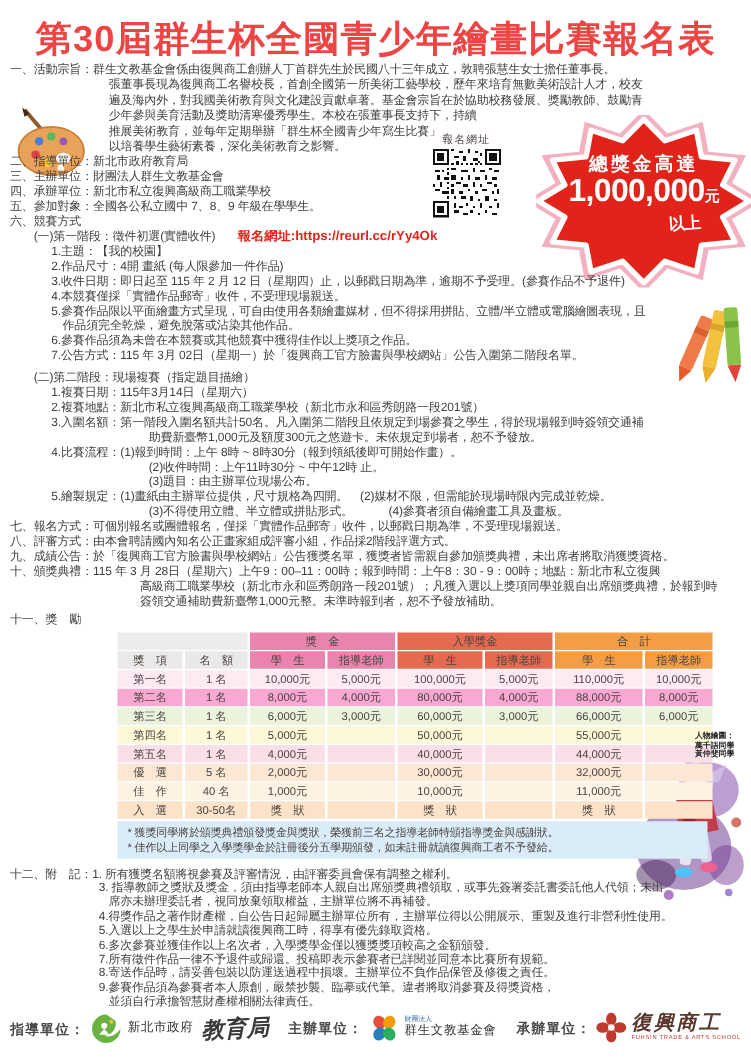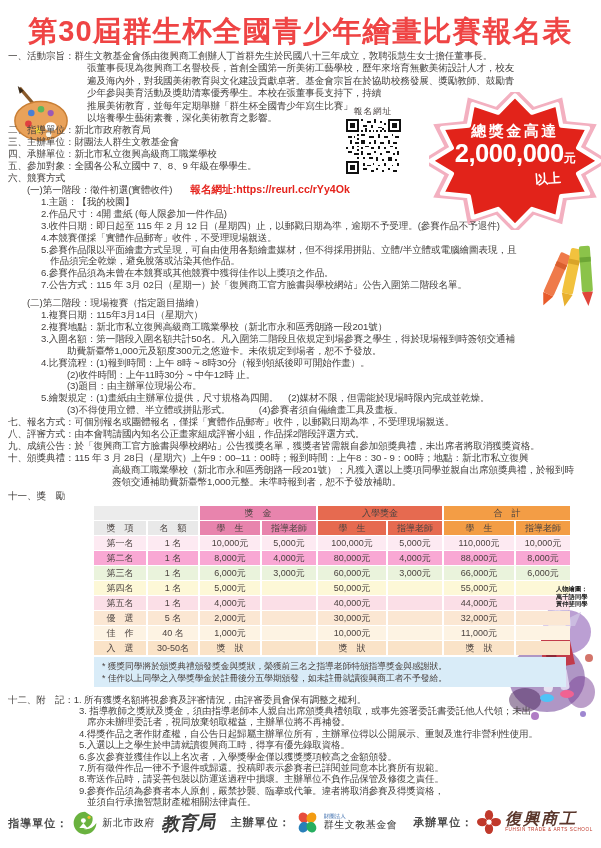--- a/index.html
+++ b/index.html
@@ -8,21 +8,21 @@
   .page-title{margin-top:12px;text-align:center;font-size:29px;font-weight:900;
        color:#ef4444;letter-spacing:1px;white-space:nowrap}
   .flow{position:absolute;left:8px;top:50px;right:4px;font-size:9.6px;line-height:11.9px;
        letter-spacing:-0.1px}
   .ln{white-space:nowrap;overflow:hidden}
   .s1{line-height:12.4px}
   .ind80{margin-left:79px}.gap6{height:6px}.gap2{height:2px}
   .stage{margin-left:19px}
   .it{margin-left:33px}
   .itc{margin-left:42px}
-  .itc2{margin-left:59px}
+  .itc2{margin-left:111px}
   .regurl{color:#e5231c;font-weight:bold;font-size:10.6px;margin-left:18px;letter-spacing:0}
   .cont10{margin-left:104px}
   
   table.award{border-collapse:separate;border-spacing:2px 1px;margin:3px 0 0 84px;
        font-size:9px;line-height:10px;letter-spacing:0}
   table.award th,table.award td{text-align:center;padding:2px 1px;font-weight:normal;color:#4b4340}
   .gh-blank{background:#ececec}
   .gh-pink{background:#e884ad}
   .gh-red{background:#e66a50}
   .gh-orange{background:#f39d45}
@@ -184,21 +184,21 @@
     </g>
   </svg>
 </div>
 
 <div class="badge">
   <svg viewBox="0 0 200 160">
     <polygon points="198,80 173.4,95 184.9,118 153.7,121 149,145.8 119.7,136 100,156 80.3,136 51,145.8 46.3,121 15.1,118 26.6,95 2,80 26.6,65 15.1,42 46.3,39 51,14.2 80.3,24 100,4 119.7,24 149,14.2 153.7,39 184.9,42 173.4,65" transform="translate(100 80) scale(1.12) translate(-100 -80)" fill="#f3b0c0"></polygon>
     <polygon points="198,80 173.4,95 184.9,118 153.7,121 149,145.8 119.7,136 100,156 80.3,136 51,145.8 46.3,121 15.1,118 26.6,95 2,80 26.6,65 15.1,42 46.3,39 51,14.2 80.3,24 100,4 119.7,24 149,14.2 153.7,39 184.9,42 173.4,65" fill="#e2231a" stroke="#ffffff" stroke-width="5" stroke-linejoin="round"></polygon>
   </svg>
   <div class="t1">總獎金高達</div>
-  <div class="amt"><span>2,000,000</span><span class="unit">元</span></div>
+  <div class="amt"><span>1,000,000</span><span class="unit">元</span></div>
   <div class="t3">以上</div>
 </div>
 
 <div class="crayons">
   <svg viewBox="0 0 64 80">
     <g transform="rotate(24 20 40)">
       <rect x="14" y="14" width="11" height="44" rx="2" fill="#ef7a4a"></rect>
       <rect x="14" y="24" width="11" height="5" fill="#d95f2e"></rect>
       <polygon points="14,58 25,58 19.5,70" fill="#e85a2a"></polygon>
     </g>

